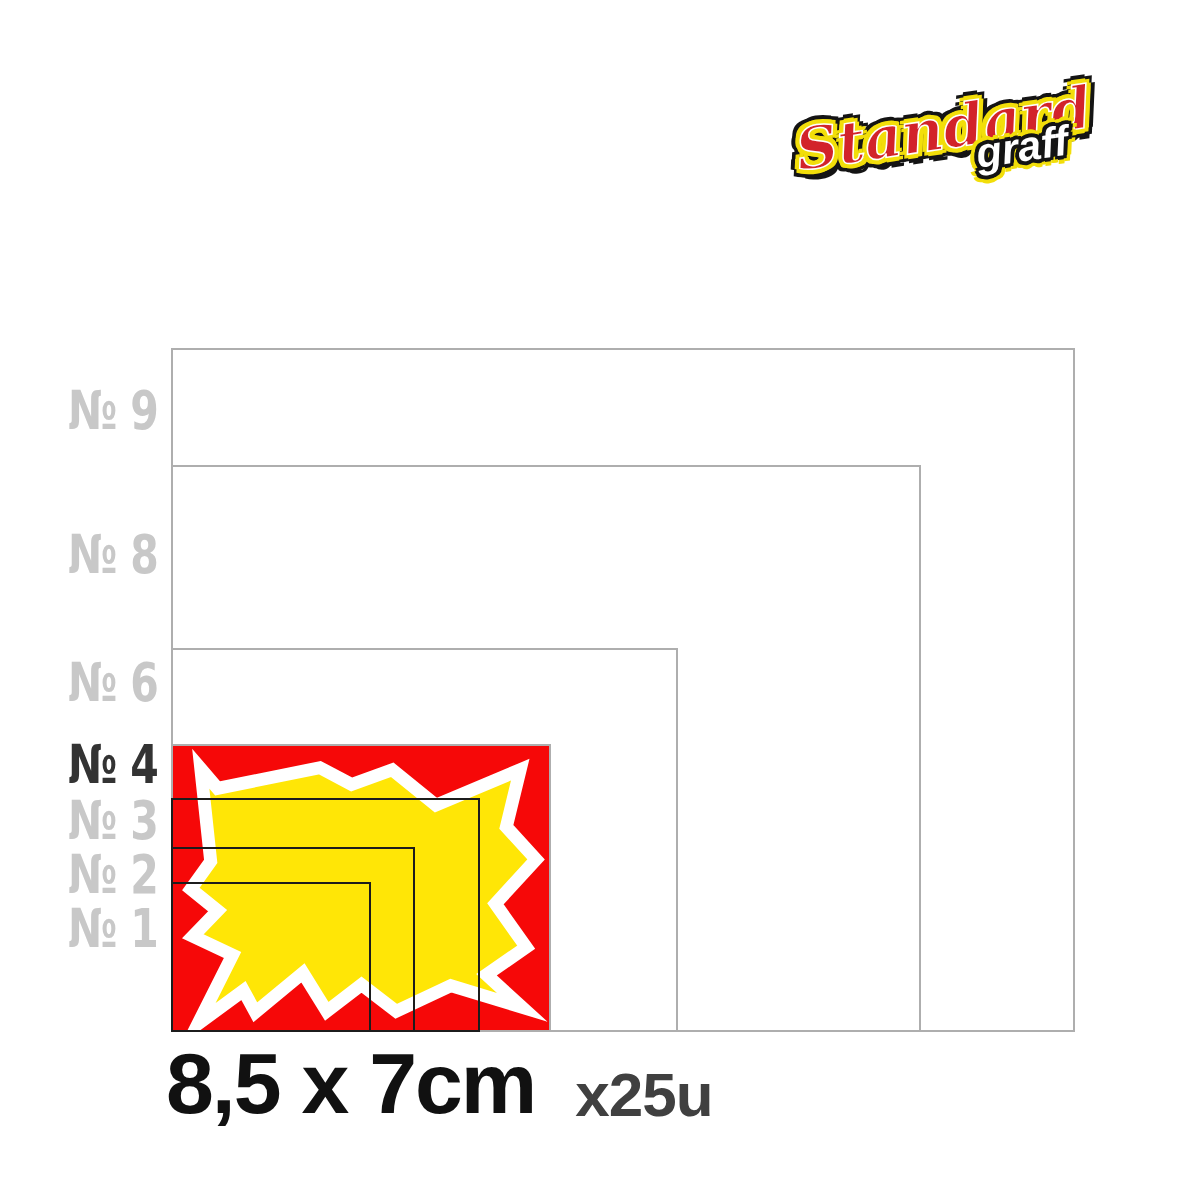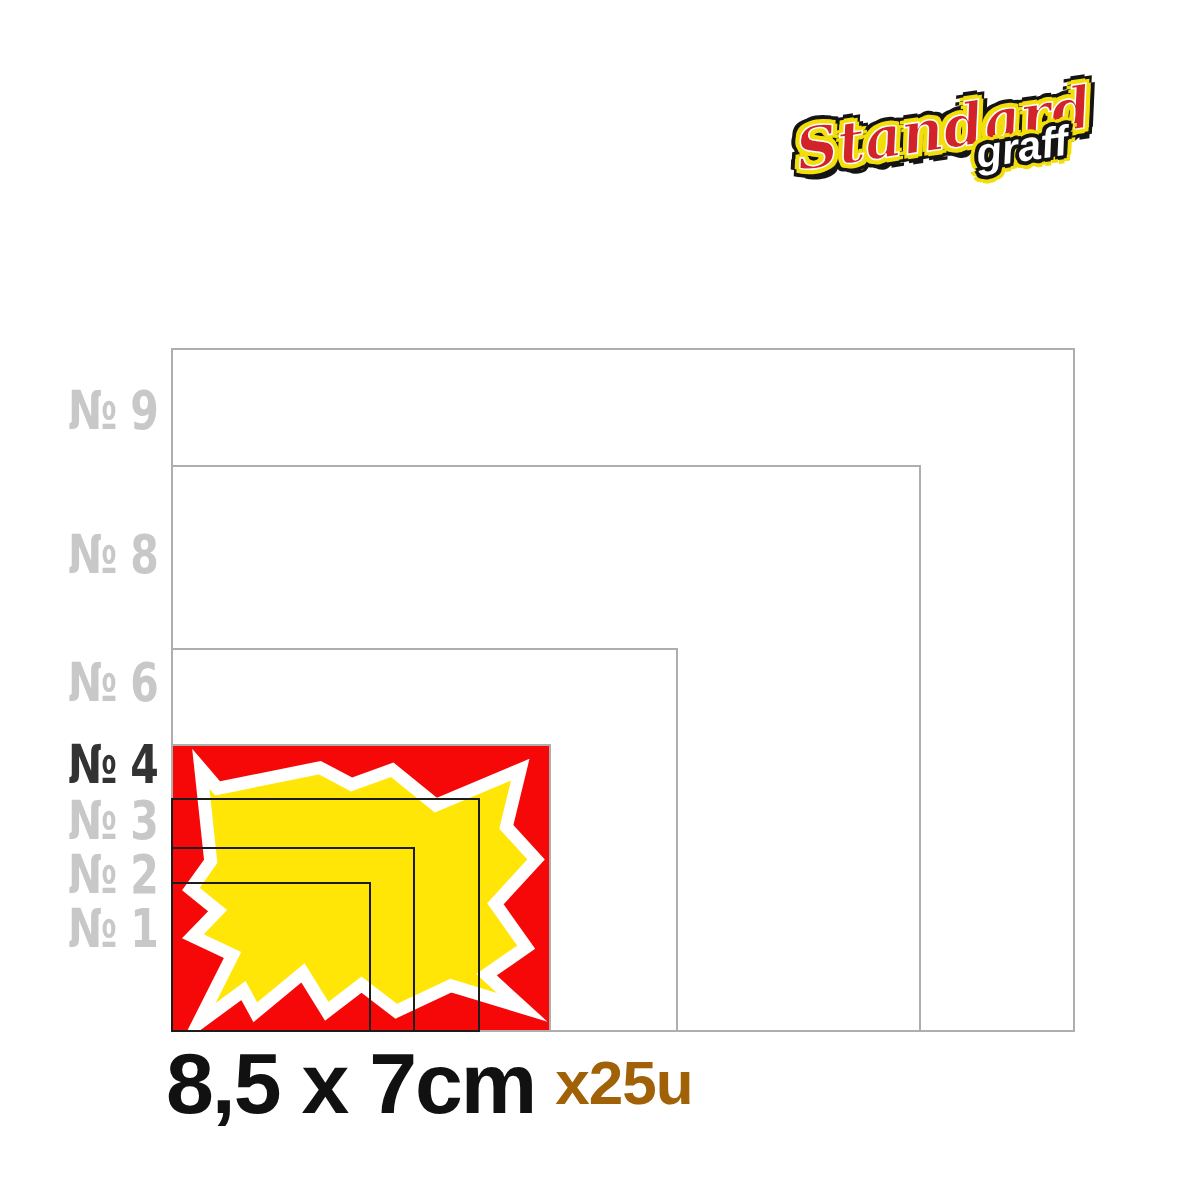--- a/index.html
+++ b/index.html
@@ -39,29 +39,29 @@
   .lbl-8 { top:528px; }
   .lbl-6 { top:656px; }
   .lbl-4 { top:738px; }
   .lbl-3 { top:794px; }
   .lbl-2 { top:848px; }
   .lbl-1 { top:902px; }
 
   
   .caption {
     position:absolute; left:166px; top:1040px;
-    display:flex; align-items:center; gap:20px; white-space:nowrap;
+    display:flex; align-items:flex-end; gap:40px; white-space:nowrap;
   }
   .caption-size {
     font-family:"Liberation Sans", sans-serif; font-weight:bold;
     font-size:86px; line-height:1; letter-spacing:-2px; color:#111111;
   }
   .caption-qty {
     font-family:"Liberation Sans", sans-serif; font-weight:bold;
-    font-size:62px; line-height:1; letter-spacing:-1px; color:#a16207;
+    font-size:62px; line-height:1; letter-spacing:-1px; color:#404040;
   }
 
   
   .logo {
     position:absolute; left:792px; top:122px; width:300px;
     transform:rotate(-8.5deg); transform-origin:left top; z-index:6;
   }
   .logo-main {
     font-family:"DejaVu Serif", serif; font-style:italic; font-weight:bold;
     font-size:58px; line-height:1; color:#d2232a; white-space:nowrap;

